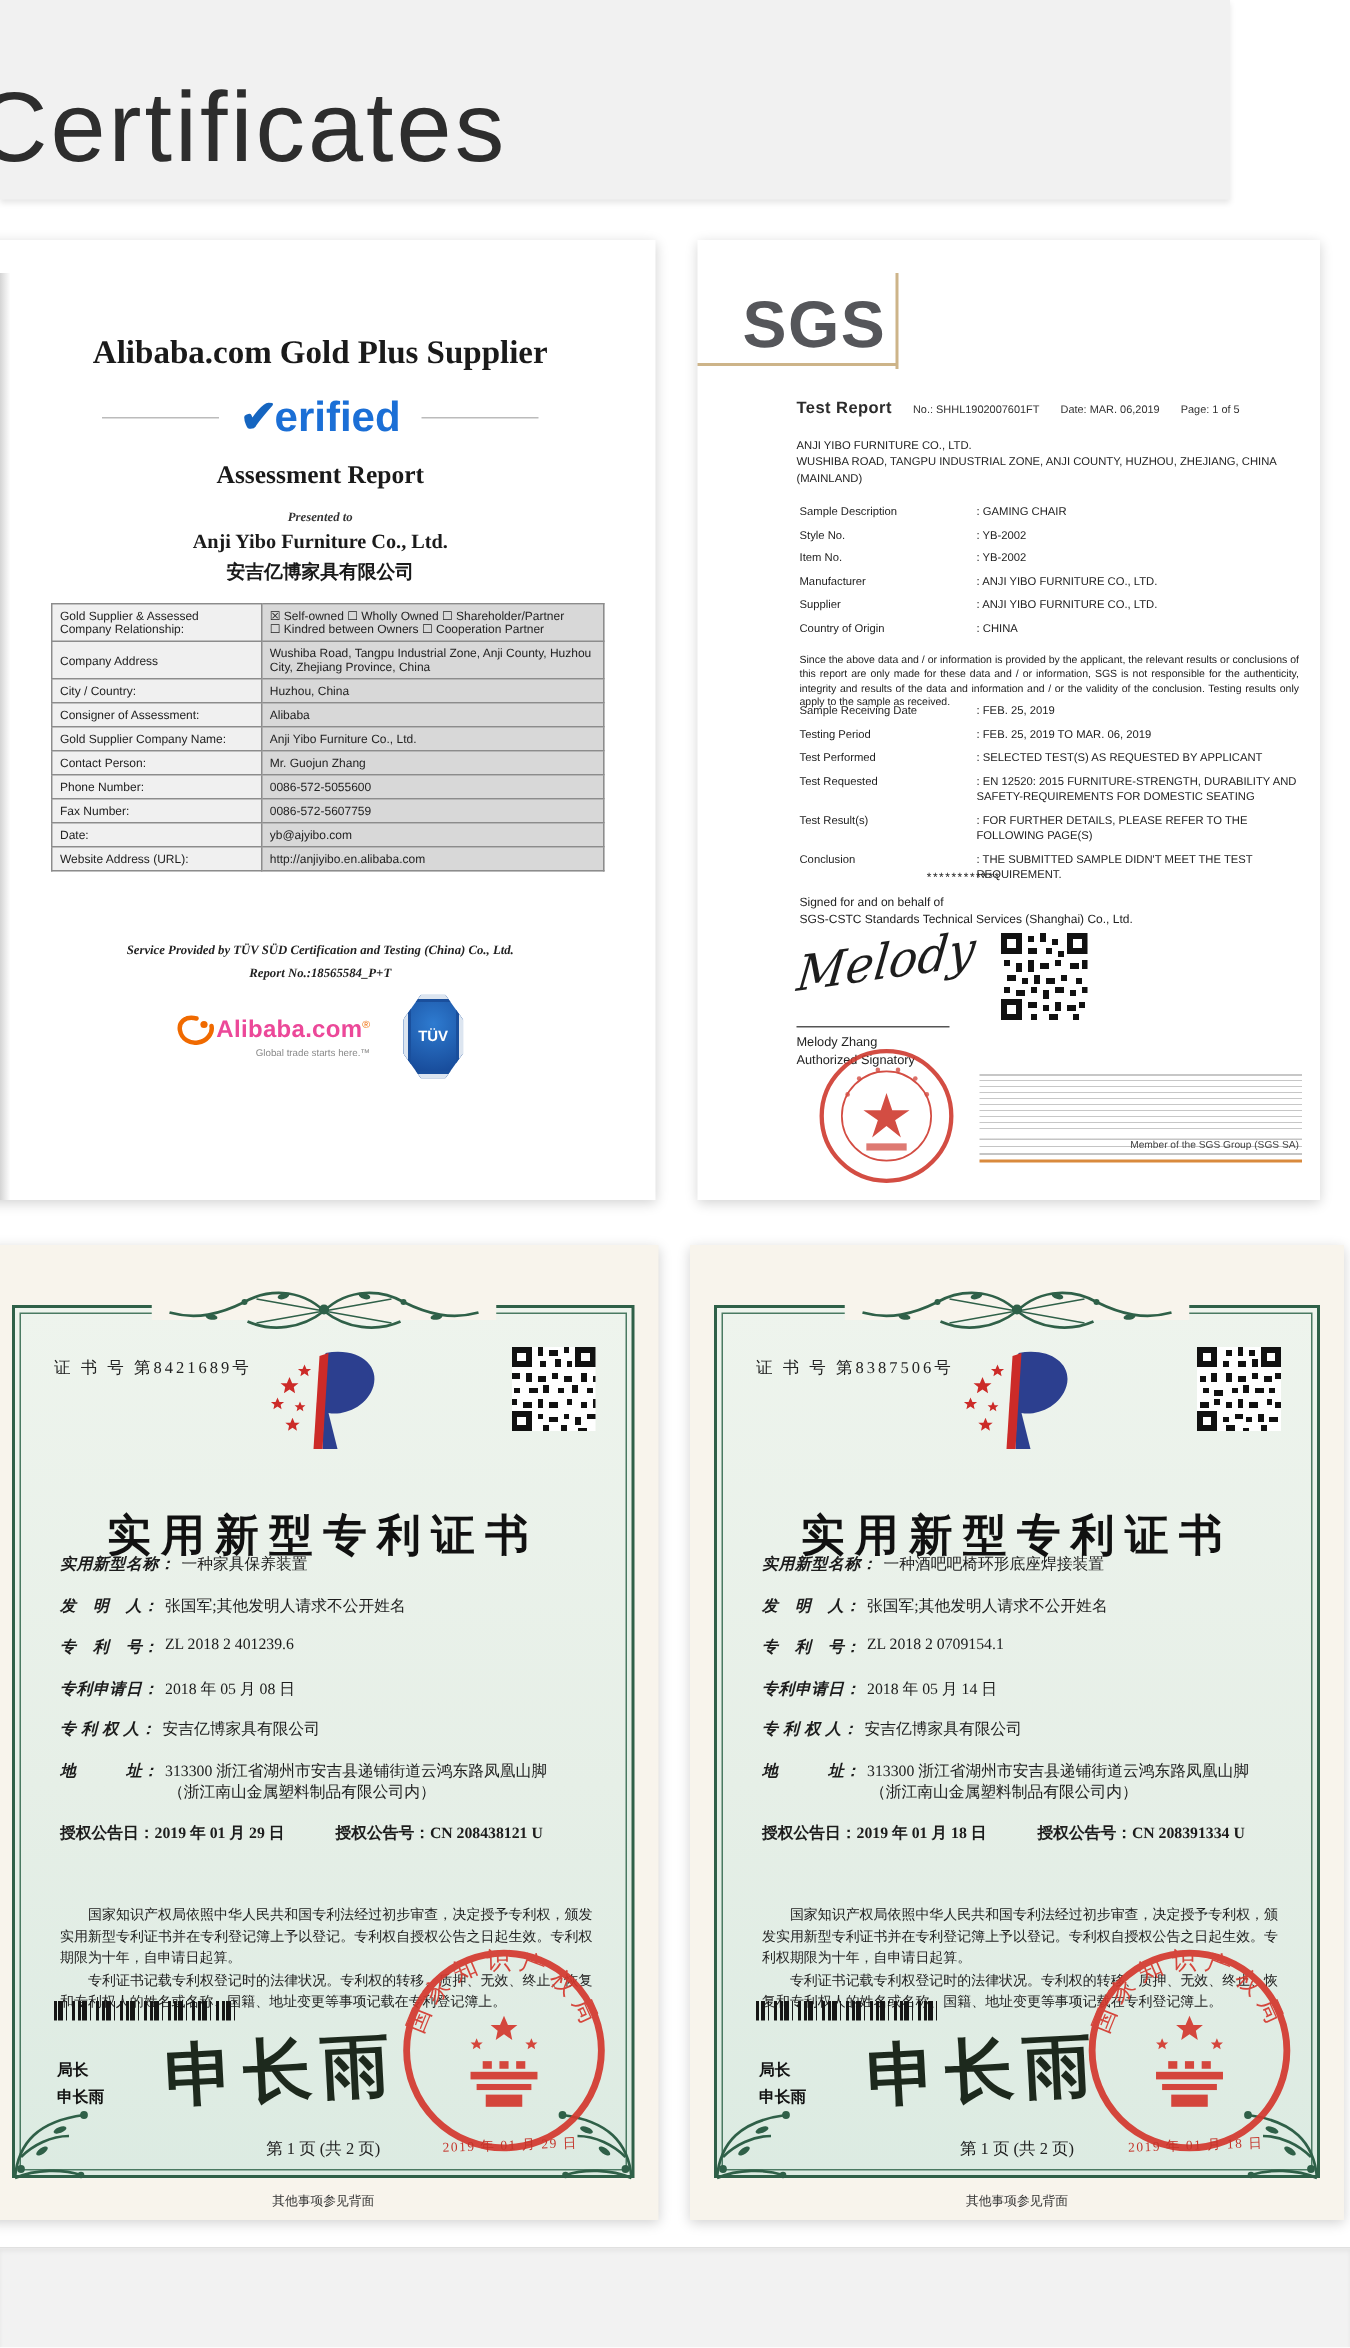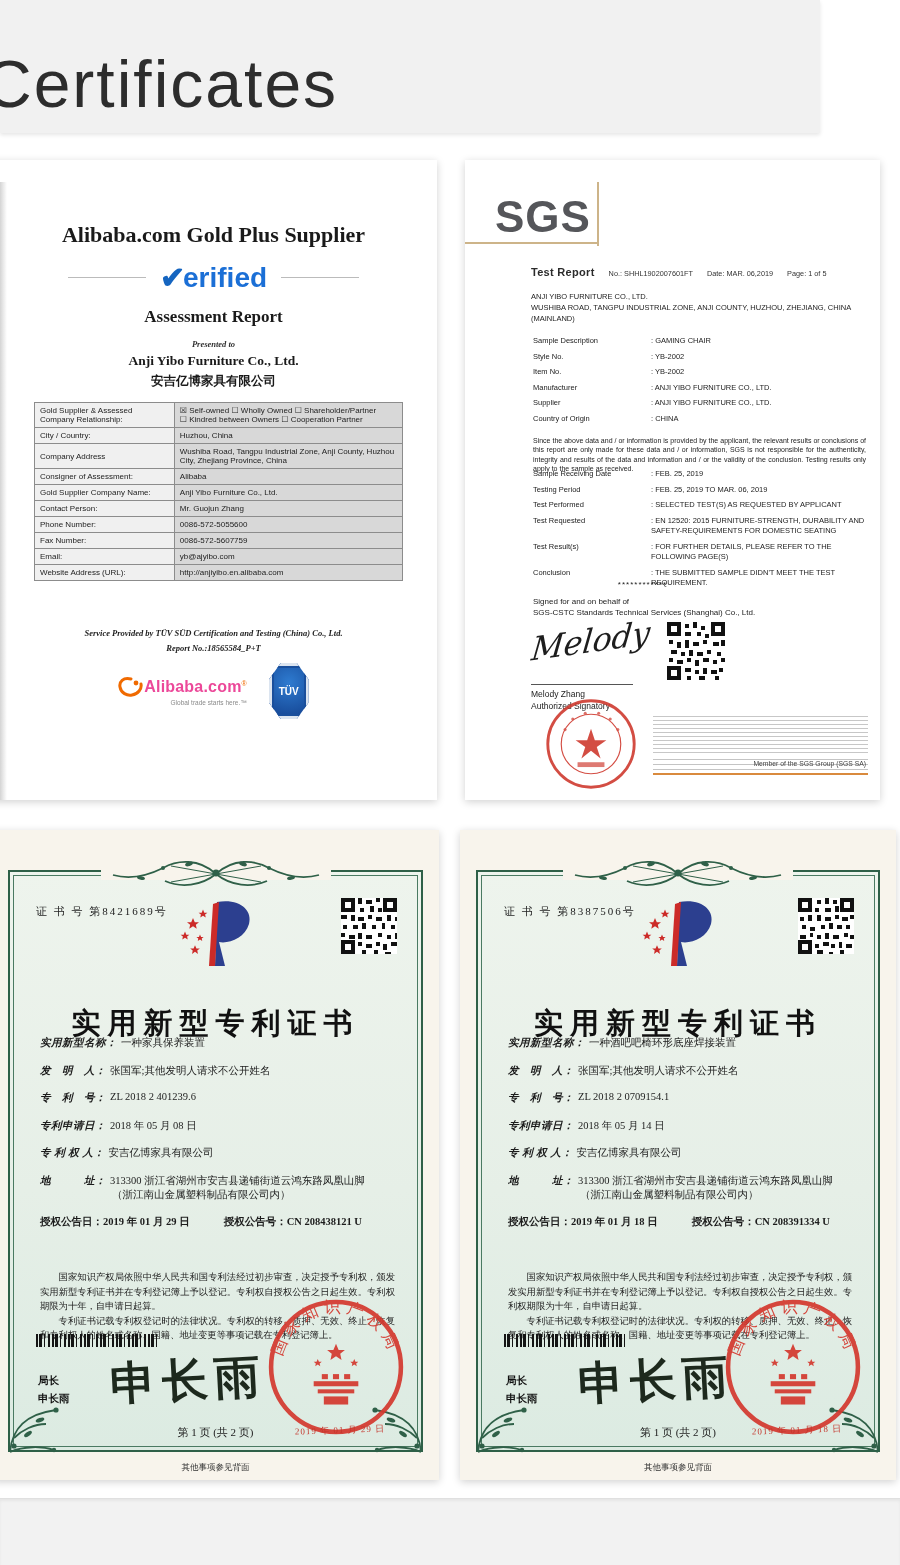--- a/index.html
+++ b/index.html
@@ -135,49 +135,49 @@
       <table class="al-table">
         <tbody>
             <tr>
           <td class="lbl">Gold Supplier &amp; Assessed Company Relationship:</td>
           <td class="val">
             <div>☒ Self-owned   ☐ Wholly Owned   ☐ Shareholder/Partner</div>
             <div>☐ Kindred between Owners ☐ Cooperation Partner</div>
           </td>
         </tr>
         <tr>
+              <td class="lbl">Company Address</td>
+              <td class="val">Wushiba Road, Tangpu Industrial Zone, Anji County, Huzhou City, Zhejiang Province, China</td>
+            </tr>
+        <tr>
               <td class="lbl">City / Country:</td>
               <td class="val">Huzhou, China</td>
             </tr>
         <tr>
-              <td class="lbl">Company Address</td>
-              <td class="val">Wushiba Road, Tangpu Industrial Zone, Anji County, Huzhou City, Zhejiang Province, China</td>
-            </tr>
-        <tr>
               <td class="lbl">Consigner of Assessment:</td>
               <td class="val">Alibaba</td>
             </tr>
         <tr>
               <td class="lbl">Gold Supplier Company Name:</td>
               <td class="val">Anji Yibo Furniture Co., Ltd.</td>
             </tr>
         <tr>
               <td class="lbl">Contact Person:</td>
               <td class="val">Mr. Guojun Zhang</td>
             </tr>
         <tr>
               <td class="lbl">Phone Number:</td>
               <td class="val">0086-572-5055600</td>
             </tr>
         <tr>
               <td class="lbl">Fax Number:</td>
               <td class="val">0086-572-5607759</td>
             </tr>
         <tr>
-              <td class="lbl">Email:</td>
+              <td class="lbl">Date:</td>
               <td class="val">yb@ajyibo.com</td>
             </tr>
         <tr>
               <td class="lbl">Website Address (URL):</td>
               <td class="val">http://anjiyibo.en.alibaba.com</td>
             </tr>
       </tbody>
         </table>
 
       <div class="al-service">

